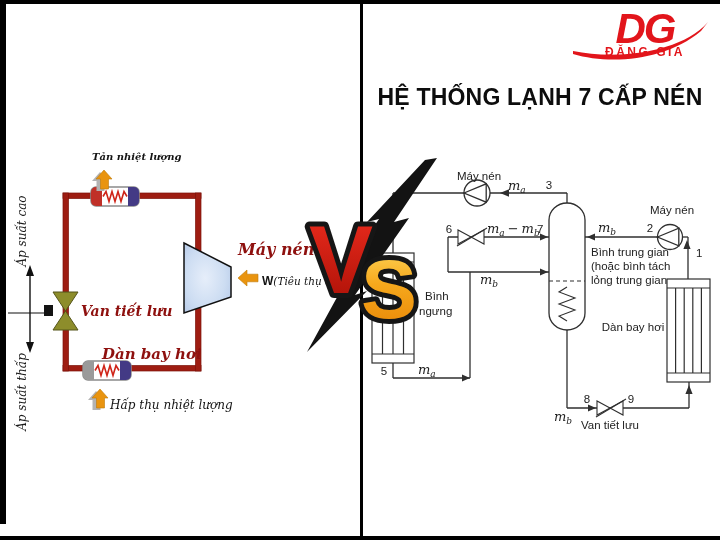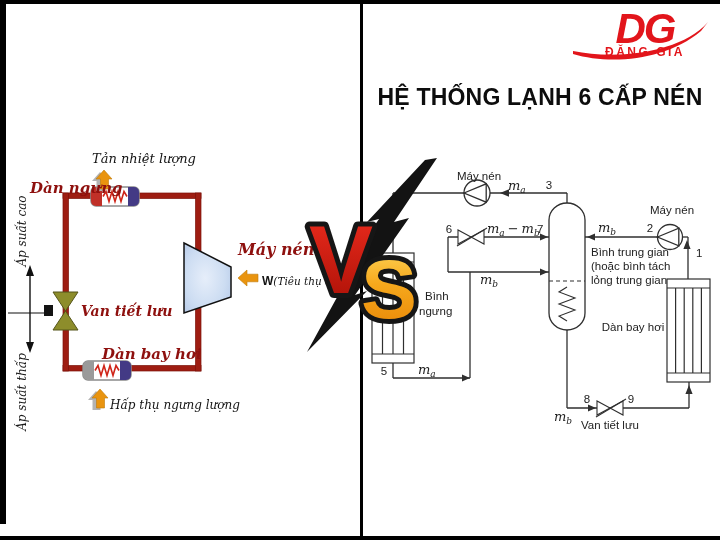--- a/index.html
+++ b/index.html
@@ -182,31 +182,30 @@
     <text class="rlabel" x="419" y="315">ngưng</text>
     <text class="num" x="384" y="375" text-anchor="middle">5</text>
     <text class="math" x="418" y="374"><tspan>m</tspan><tspan class="sub" dy="3">a</tspan></text>
     <text class="rlabel" x="633" y="331" text-anchor="middle">Dàn bay hơi</text>
     <text class="math" x="554" y="421"><tspan>m</tspan><tspan class="sub" dy="3">b</tspan></text>
     <text class="num" x="587" y="403" text-anchor="middle">8</text>
     <text class="num" x="631" y="403" text-anchor="middle">9</text>
     <text class="rlabel" x="610" y="429" text-anchor="middle">Van tiết lưu</text>
   </svg>
 
-  <div class="lbl-blk" style="left:92px;top:151px;font-size:13px;">Tản nhiệt lượng</div>
-  <div class="lbl-red" style="left:30px;top:179px;font-size:15px;">Dàn ngưng</div>
+  <div class="lbl-blk" style="left:92px;top:151px;font-size:10px;font-weight:bold;">Tản nhiệt lượng</div>
   <div class="vlabel" style="left:22px;top:231px;">Áp suất cao</div>
   <div class="lbl-red" style="left:238px;top:240px;font-size:16px;">Máy nén</div>
   <div class="abs" style="left:262px;top:271px;white-space:nowrap;color:#141414;"><span class="powerW">W</span><span class="powerRest">(Tiêu thụ điện)</span></div>
   <div class="lbl-red" style="left:81px;top:303px;font-size:14px;">Van tiết lưu</div>
   <div class="lbl-red" style="left:102px;top:345px;font-size:15px;">Dàn bay hơi</div>
-  <div class="lbl-blk" style="left:110px;top:398px;">Hấp thụ ngưng lượng</div>
+  <div class="lbl-blk" style="left:110px;top:398px;">Hấp thụ nhiệt lượng</div>
   <div class="vlabel" style="left:22px;top:392px;">Áp suất thấp</div>
 
-  <div class="title" style="left:362px;">HỆ THỐNG LẠNH 6 CẤP NÉN</div>
+  <div class="title" style="left:362px;">HỆ THỐNG LẠNH 7 CẤP NÉN</div>
 
   <div class="frame" style="left:360px;top:0;width:3px;height:540px;"></div>
   <div class="frame" style="left:0;top:0;width:720px;height:4px;"></div>
   <div class="frame" style="left:0;top:536px;width:720px;height:4px;"></div>
   <div class="frame" style="left:0;top:0;width:6px;height:524px;"></div>
 
   <svg width="720" height="540" viewBox="0 0 720 540">
     <defs>
       <linearGradient id="gradV" x1="0" y1="0" x2="0" y2="1">
         <stop offset="0%" stop-color="#ef2d1f"></stop>

